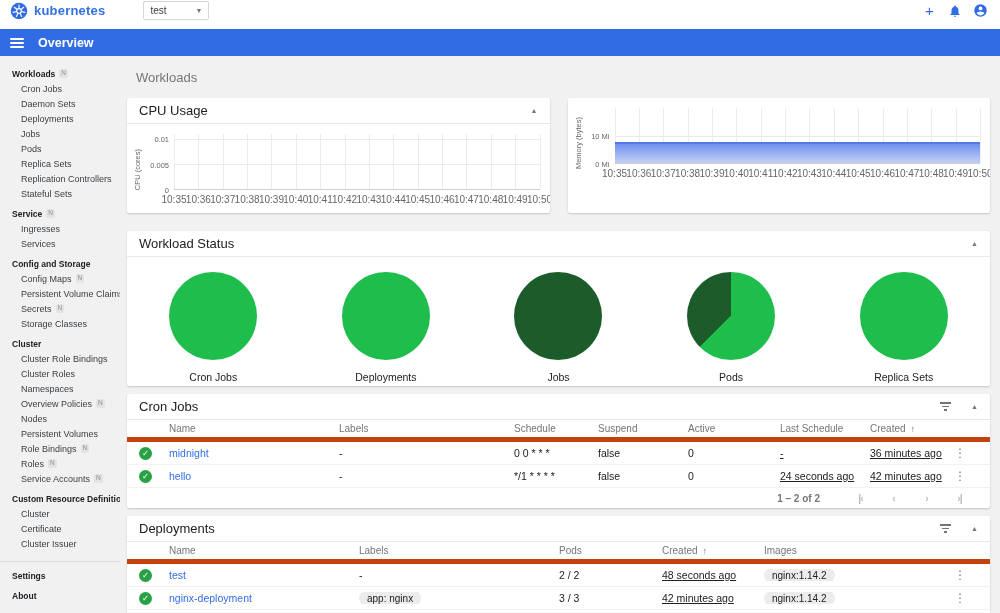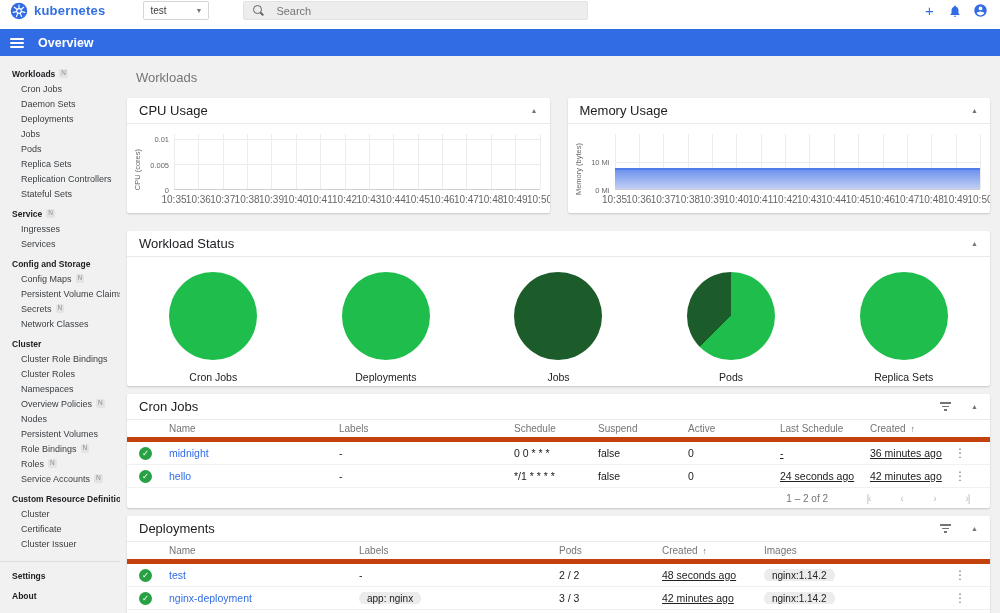--- a/index.html
+++ b/index.html
@@ -90,22 +90,22 @@
   .th { font-size:10px; color:#757575; white-space:nowrap; overflow:hidden; cursor:pointer; }
   .sort-arrow { font-size:9px; color:#757575; margin-left:5px; }
   .tr { height:23px; border-bottom:1px solid #f1f1f1; padding:0 12px; font-size:10.5px; color:#212121; }
   .td { white-space:nowrap; overflow:hidden; padding-right:6px; }
   .check-circle { display:inline-flex; width:13px; height:13px; border-radius:50%; background:#27a143;
                   color:#fff; font-size:8.5px; align-items:center; justify-content:center; }
   .link { color:#326de6; cursor:pointer; }
   .underlined { text-decoration:underline; }
   .chip { background:#ececec; border-radius:9px; padding:2px 8px; font-size:10px; color:#212121; }
   .kebab { color:#757575; font-size:12px; cursor:pointer; }
-  .pager { display:flex; align-items:center; justify-content:flex-end; height:20px; padding:0 6px;
-           font-size:10px; color:#757575; }
+  .pager { display:flex; align-items:center; justify-content:flex-end; height:20px; padding:0 14px;
+           font-size:10px; color:#757575;font-weight:bold; }
   .pg-label { margin-right:24px; }
   .pg-btn { color:#bdbdbd; font-size:10.5px; width:33px; text-align:center; cursor:default; letter-spacing:-1px; }
 </style>
 </head>
 <body>
 
 <div class="topbar">
   <div class="brand">
     <svg width="18" height="18" viewBox="0 0 24 24">
       <circle cx="12" cy="12" r="11" fill="#326ce5"></circle>
@@ -119,24 +119,20 @@
         <line x1="12" y1="12" x2="5.75" y2="7.01"></line>
       </g>
       <circle cx="12" cy="12" r="3.1" fill="#326ce5" stroke="#fff" stroke-width="1.5"></circle>
     </svg>
     <span class="brand-text">kubernetes</span>
   </div>
   <div class="ns-select">
     <span>test</span>
     <span class="ns-caret">▼</span>
   </div>
-  <div class="searchbox">
-    <span class="mag"></span>
-    <input type="text" placeholder="Search" style="">
-  </div>
   <div class="top-icons">
     <span class="plus-icon">+</span>
     <svg width="14" height="14" viewBox="0 0 24 24" fill="#326ce5">
       <path d="M12 22c1.1 0 2-.9 2-2h-4c0 1.1.9 2 2 2zm6-6v-5c0-3.07-1.63-5.64-4.5-6.32V4a1.5 1.5 0 0 0-3 0v.68C7.64 5.36 6 7.92 6 11v5l-2 2v1h16v-1l-2-2z"></path>
     </svg>
     <svg width="15" height="15" viewBox="0 0 24 24" fill="#326ce5">
       <path d="M12 2a10 10 0 1 0 0 20 10 10 0 0 0 0-20zm0 3.5a3.1 3.1 0 1 1 0 6.2 3.1 3.1 0 0 1 0-6.2zm0 14.3a7.4 7.4 0 0 1-6.1-3.2c.03-2 4.07-3.1 6.1-3.1s6.07 1.1 6.1 3.1a7.4 7.4 0 0 1-6.1 3.2z"></path>
     </svg>
   </div>
 </div>
@@ -199,21 +195,21 @@
         <span class="ns-badge">N</span>
       </div>
       <div class="side-row side-item">
         <span>Persistent Volume Claims</span>
       </div>
       <div class="side-row side-item">
         <span>Secrets</span>
         <span class="ns-badge">N</span>
       </div>
       <div class="side-row side-item">
-        <span>Network Classes</span>
+        <span>Storage Classes</span>
       </div>
       <div class="side-row side-section">
         <span>Cluster</span>
       </div>
       <div class="side-row side-item">
         <span>Cluster Role Bindings</span>
       </div>
       <div class="side-row side-item">
         <span>Cluster Roles</span>
       </div>
@@ -319,26 +315,20 @@
                 <div class="xtick" style="left: 73.3333%;">10:46</div>
                 <div class="xtick" style="left: 80%;">10:47</div>
                 <div class="xtick" style="left: 86.6667%;">10:48</div>
                 <div class="xtick" style="left: 93.3333%;">10:49</div>
                 <div class="xtick" style="left: 100%;">10:50</div>
               </div>
           </div>
         </div>
       </div>
       <div class="card chart-card" id="mem-card">
-        <div class="card-head">
-          <span class="card-title">Memory Usage</span>
-          <div class="head-right">
-              <span class="caret-up">▲</span>
-            </div>
-        </div>
         <div class="chart-body">
           <div class="ylab">
               <span>Memory (bytes)</span>
             </div>
           <div class="yticks">
               <div class="ytick" style="top: 50%;">10 Mi</div>
               <div class="ytick" style="top: 100%;">0 Mi</div>
             </div>
           <div class="plot-wrap">
             <div class="plot">

